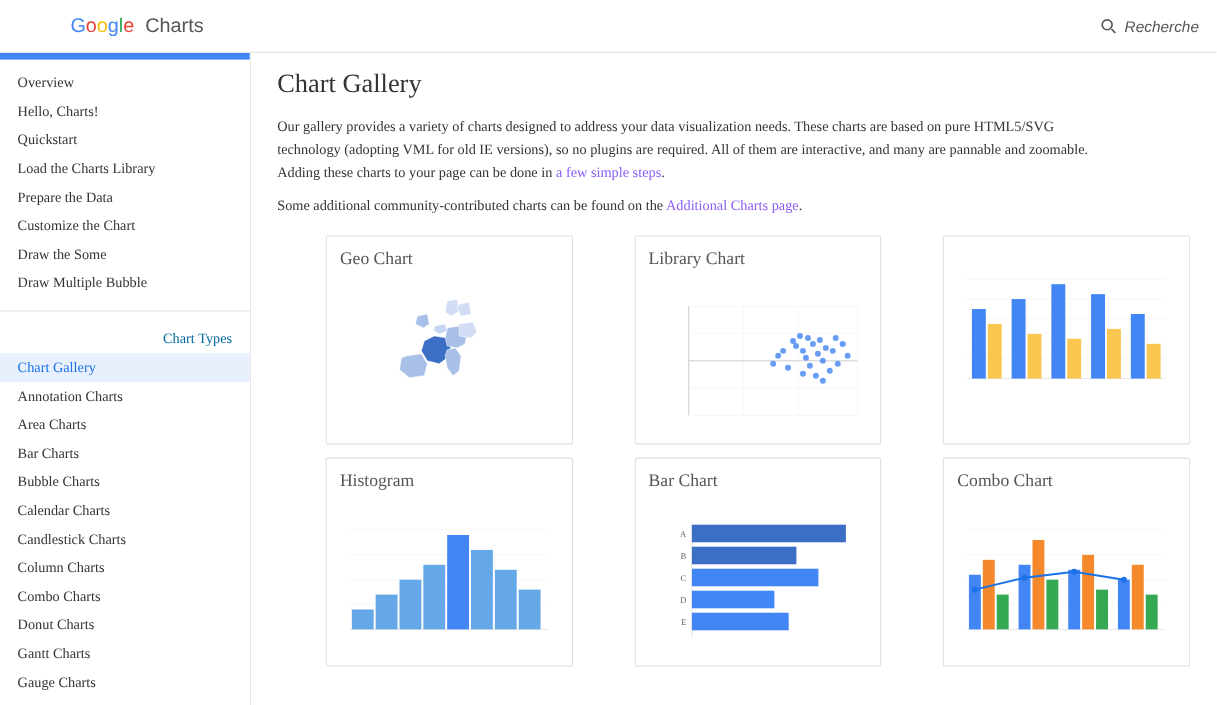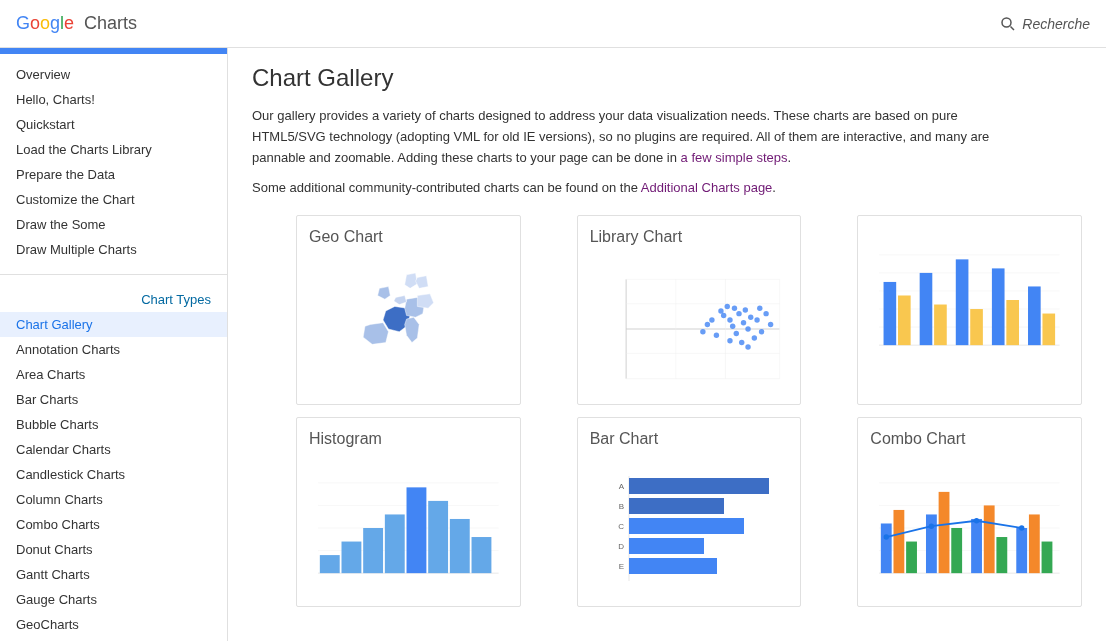--- a/index.html
+++ b/index.html
@@ -16,20 +16,21 @@
       justify-content: space-between;
       flex-shrink: 0;
     }
     .header-logo {
       display: flex;
       align-items: center;
       gap: 6px;
       font-size: 18px;
       font-weight: 400;
       color: #555;
+      margin-left: 48px;
     }
     .google-g { color: #4285f4; }
     .google-o1 { color: #ea4335; }
     .google-o2 { color: #fbbc05; }
     .google-g2 { color: #4285f4; }
     .google-l { color: #34a853; }
     .google-e { color: #ea4335; }
     .charts-text { color: #555; font-size: 18px; margin-left: 4px; }
     .header-search {
       display: flex;
@@ -38,20 +39,21 @@
       color: #555;
       font-size: 14px;
       font-style: italic;
     }
 
     
     .main-layout {
       display: flex;
       flex: 1;
       overflow: hidden;
+      font-family: Liberation Serif, serif;
     }
 
     
     .sidebar {
       width: 228px;
       flex-shrink: 0;
       border-right: 1px solid #e0e0e0;
       overflow-y: auto;
       background: #fff;
     }
@@ -92,21 +94,21 @@
       color: #333;
       margin-bottom: 14px;
     }
     .intro-text {
       font-size: 13px;
       color: #333;
       line-height: 1.6;
       margin-bottom: 10px;
       max-width: 760px;
     }
-    .link { color: #701a75; text-decoration: none; cursor: pointer; text-align: center; }
+    .link { color: #8b5cf6; text-decoration: none; cursor: pointer; text-align: center; }
 
     
     .chart-grid {
       display: grid;
       grid-template-columns: repeat(3, 1fr);
       gap: 12px;
       margin-top: 16px;
     }
     .chart-card {
       border: 1px solid #e0e0e0;
@@ -158,21 +160,21 @@
     <div class="sidebar-top-bar"></div>
 
     <div class="sidebar-section">
       <div class="sidebar-item">Overview</div>
       <div class="sidebar-item">Hello, Charts!</div>
       <div class="sidebar-item">Quickstart</div>
       <div class="sidebar-item">Load the Charts Library</div>
       <div class="sidebar-item">Prepare the Data</div>
       <div class="sidebar-item">Customize the Chart</div>
       <div class="sidebar-item">Draw the Some</div>
-      <div class="sidebar-item">Draw Multiple Charts</div>
+      <div class="sidebar-item">Draw Multiple Bubble</div>
     </div>
 
     <hr class="sidebar-divider">
 
     <div class="sidebar-section">
       <div class="sidebar-item" style="font-weight:500; color:#0369a1;text-align:right;">Chart Types</div>
       <div class="sidebar-item active">Chart Gallery</div>
       <div class="sidebar-item">Annotation Charts</div>
       <div class="sidebar-item">Area Charts</div>
       <div class="sidebar-item">Bar Charts</div>

